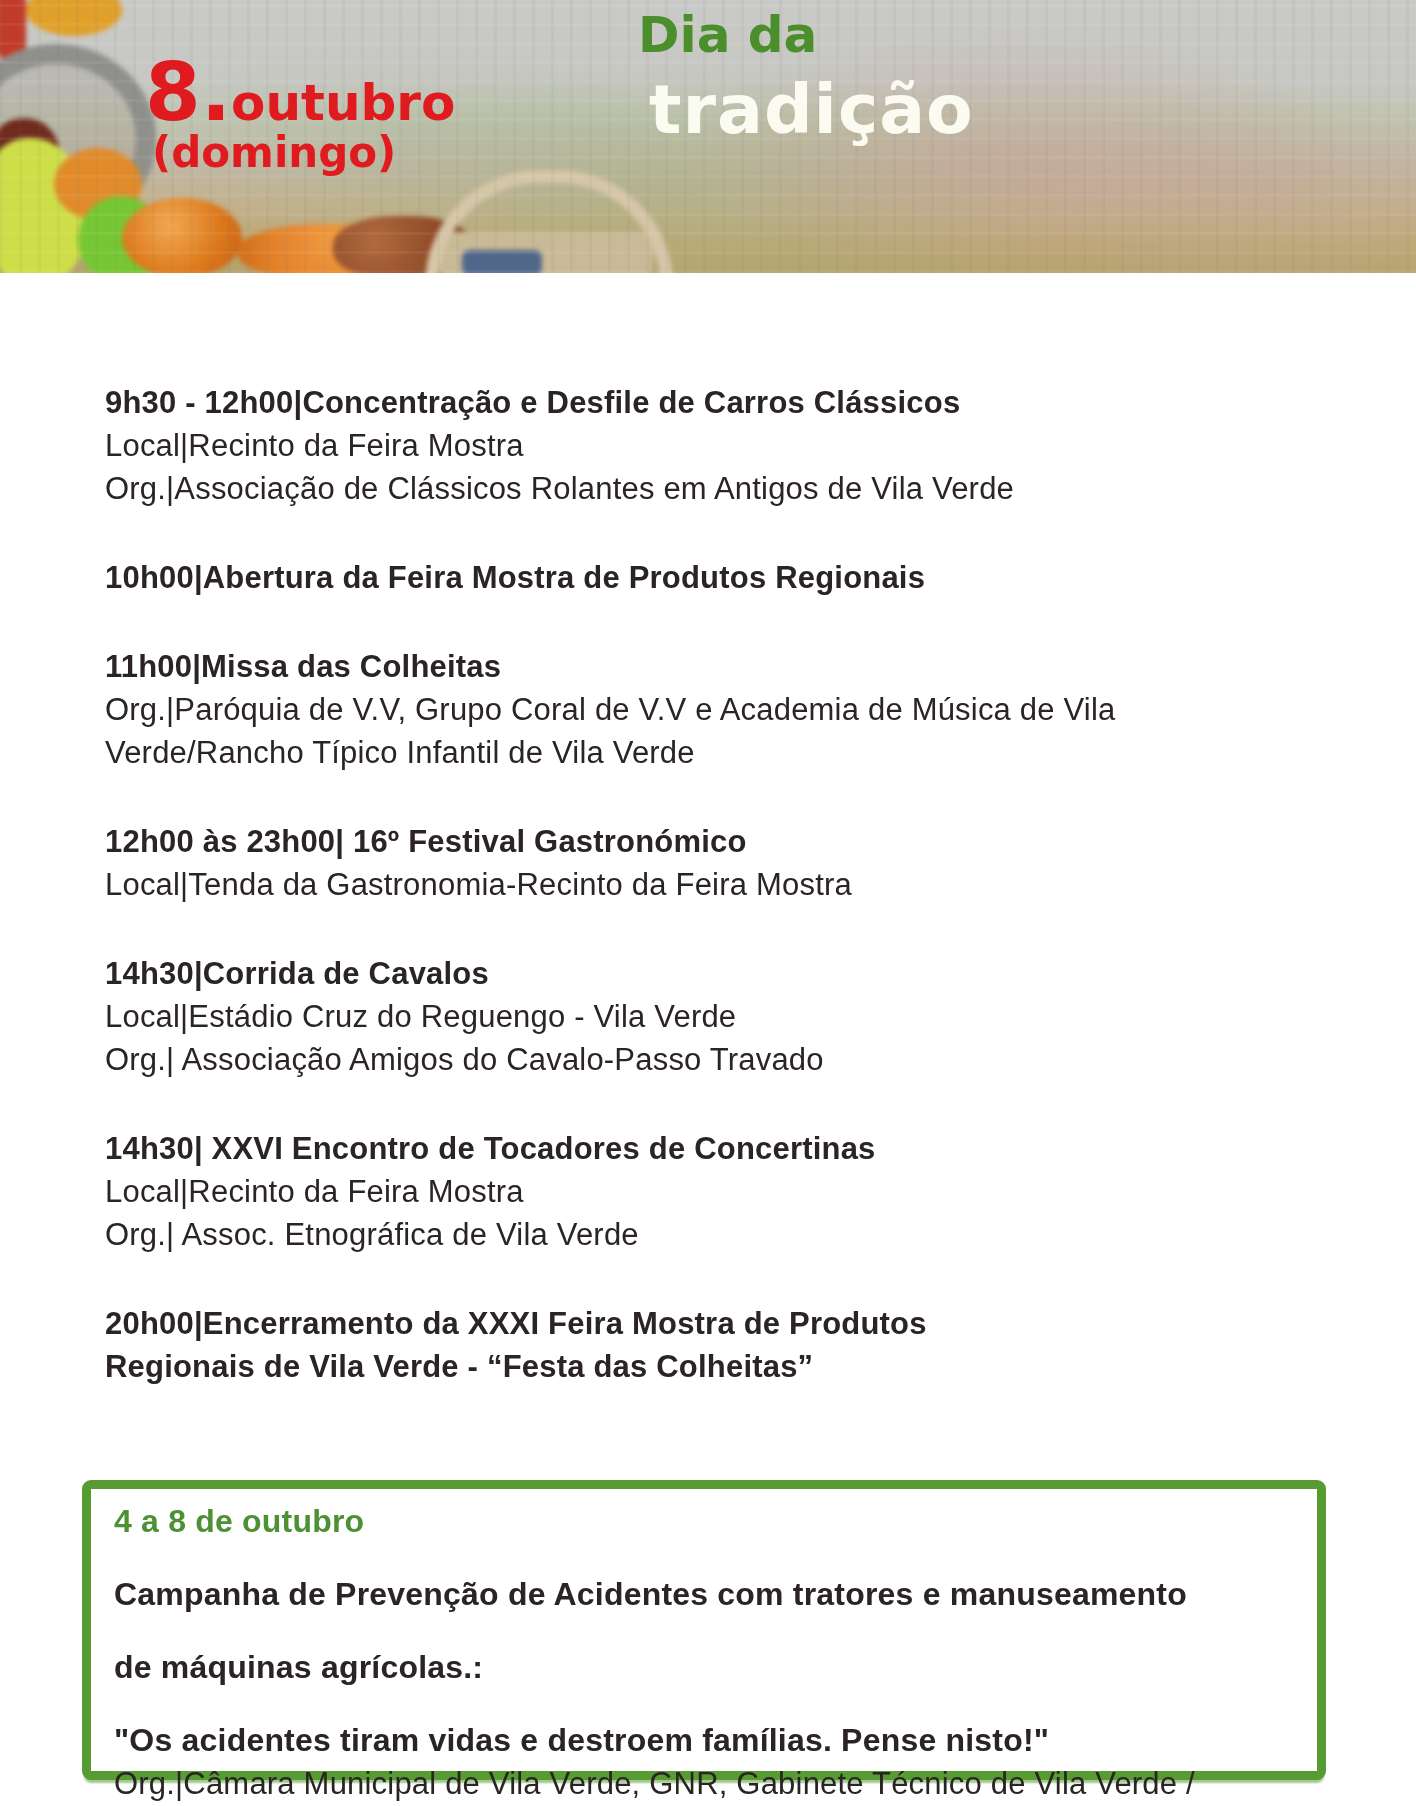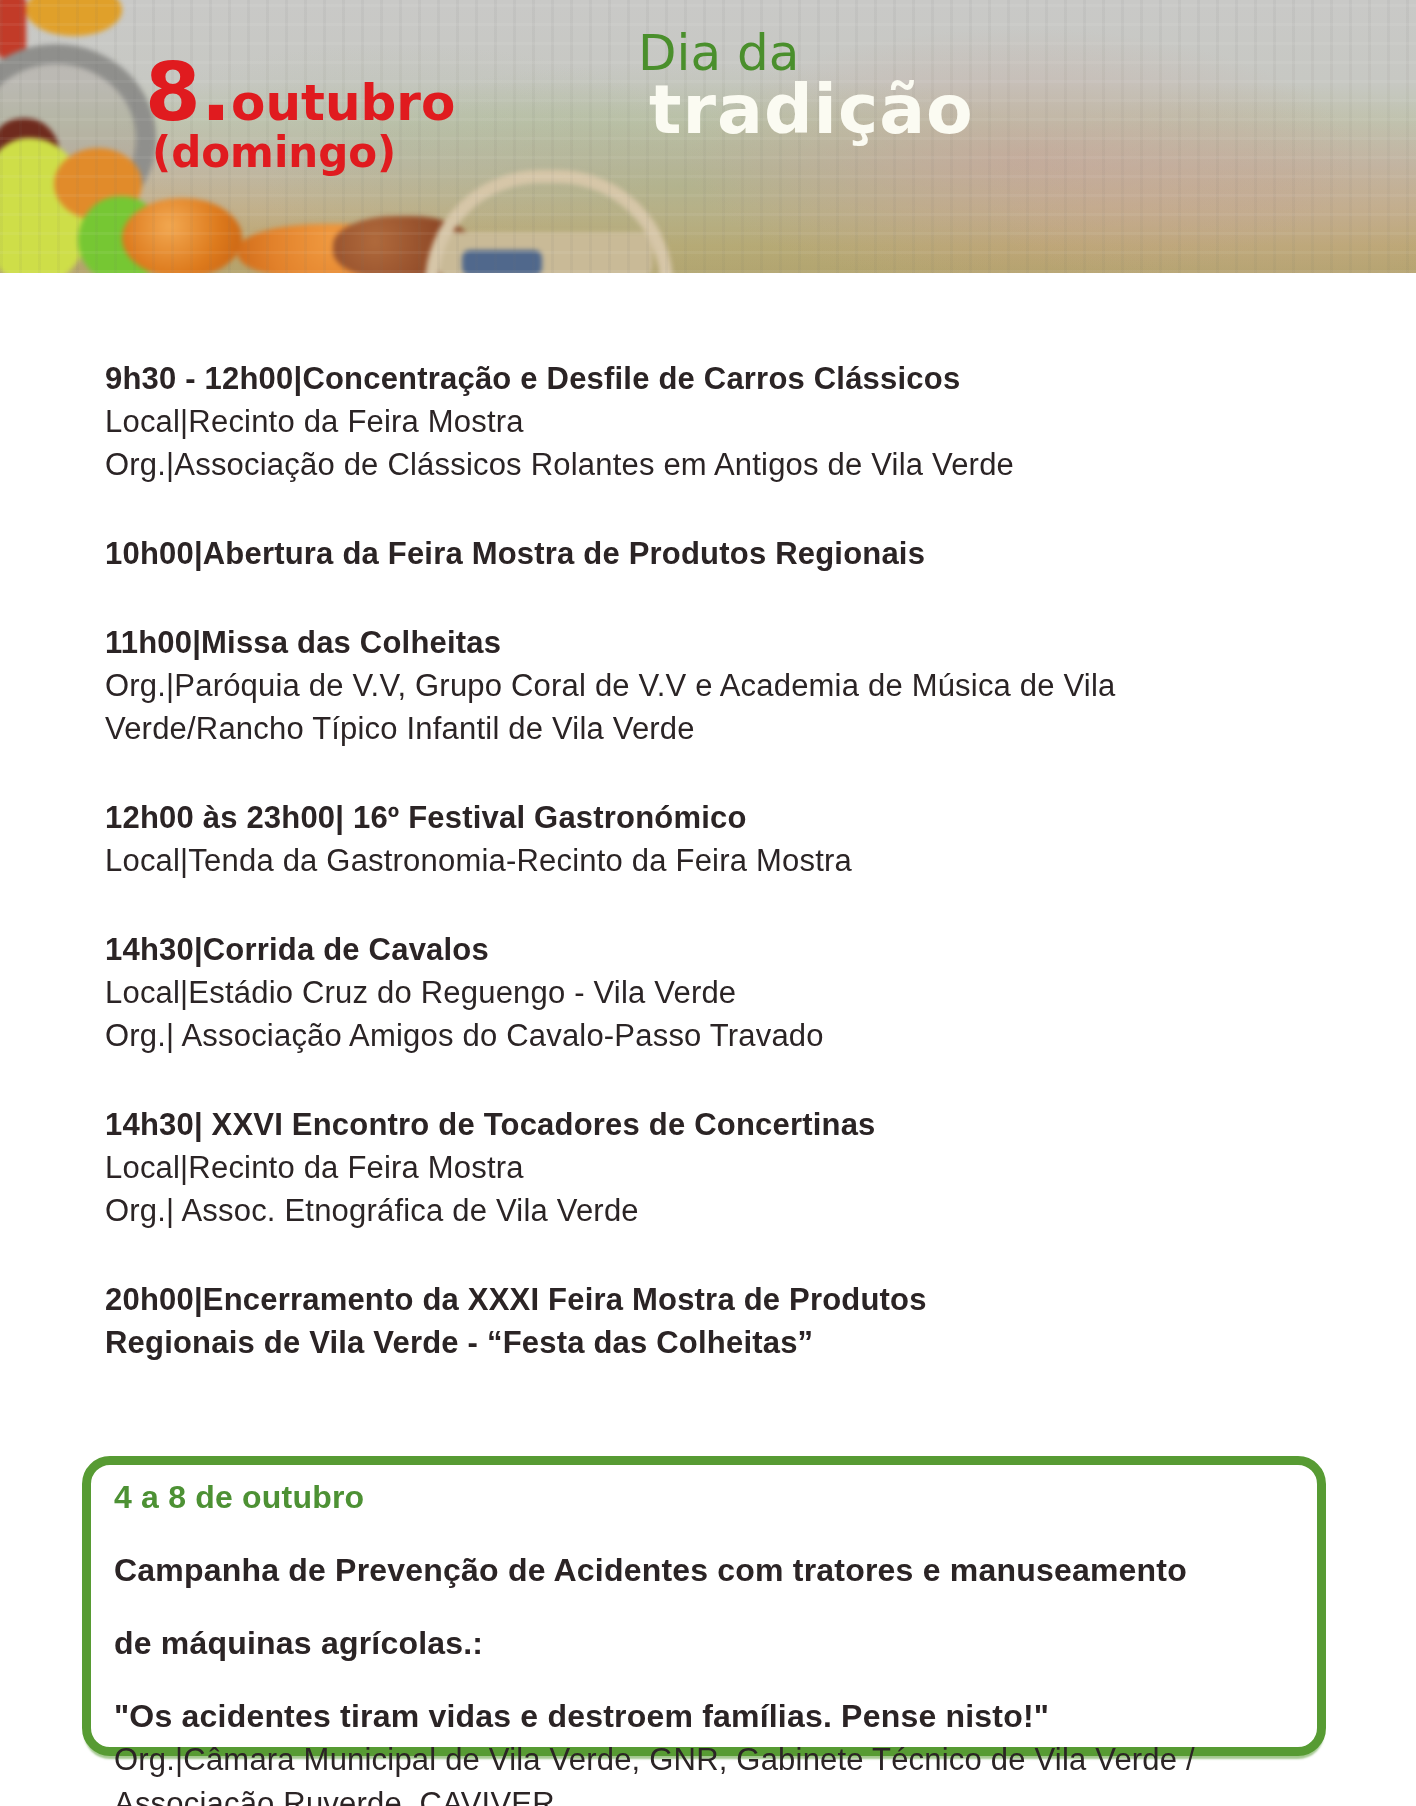--- a/index.html
+++ b/index.html
@@ -37,35 +37,35 @@
     background-image:
       repeating-linear-gradient(0deg, rgba(255,255,255,.06) 0 3px, transparent 3px 19px),
       repeating-linear-gradient(90deg, rgba(120,120,110,.07) 0 3px, transparent 3px 19px);}
 
   .date-line{position:absolute;left:145px;top:53px;display:flex;align-items:baseline;
     font-family:"DejaVu Sans",sans-serif;font-weight:bold;color:#e01b1f;white-space:nowrap;}
   .date-8{font-size:80px;line-height:1;}
   .date-month{font-size:50px;line-height:1;}
   .weekday{position:absolute;left:152px;top:128px;font-family:"DejaVu Sans",sans-serif;
     font-weight:bold;font-size:42px;line-height:1.2;color:#e01b1f;white-space:nowrap;}
-  .title1{position:absolute;left:638px;top:28px;font-family:"DejaVu Sans",sans-serif;
-    font-weight:normal;font-size:50px;line-height:1;color:#4a8f2c;white-space:nowrap;}
+  .title1{position:absolute;left:638px;top:10px;font-family:"DejaVu Sans",sans-serif;
+    font-weight:bold;font-size:50px;line-height:1;color:#4a8f2c;white-space:nowrap;}
   .title2{position:absolute;left:649px;top:76px;font-family:"DejaVu Sans",sans-serif;
     font-weight:bold;font-size:68px;line-height:1;color:#fbfbf2;white-space:nowrap;letter-spacing:1px;}
 
   
-  .content{padding:84px 90px 0 105px;}
+  .content{padding:108px 90px 0 105px;}
   .event{margin:0 0 46px 0;}
   .event:last-child{margin-bottom:0;}
   .event p{margin:0;font-size:31px;line-height:43px;letter-spacing:.2px;white-space:nowrap;}
   .event .t{font-weight:bold;}
 
   
   .campaign{box-sizing:border-box;margin:92px 0 0 82px;width:1244px;height:300px;
-    border:9px solid #579b33;border-radius:28px;padding:10px 28px 0 23px;background:#fff;
+    border:9px solid #579b33;border-radius:9px;padding:10px 28px 0 23px;background:#fff;
     box-shadow:0 5px 2px -2px rgba(87,155,51,.55);}
   .campaign p{margin:0;font-size:31px;line-height:44px;letter-spacing:.2px;white-space:nowrap;}
   .campaign .green{color:#4d9134;font-weight:bold;font-size:32px;}
   .campaign .b{font-weight:bold;font-size:32px;margin-top:29px;}
 </style>
 </head>
 <body>
 
 <div class="page">
 

